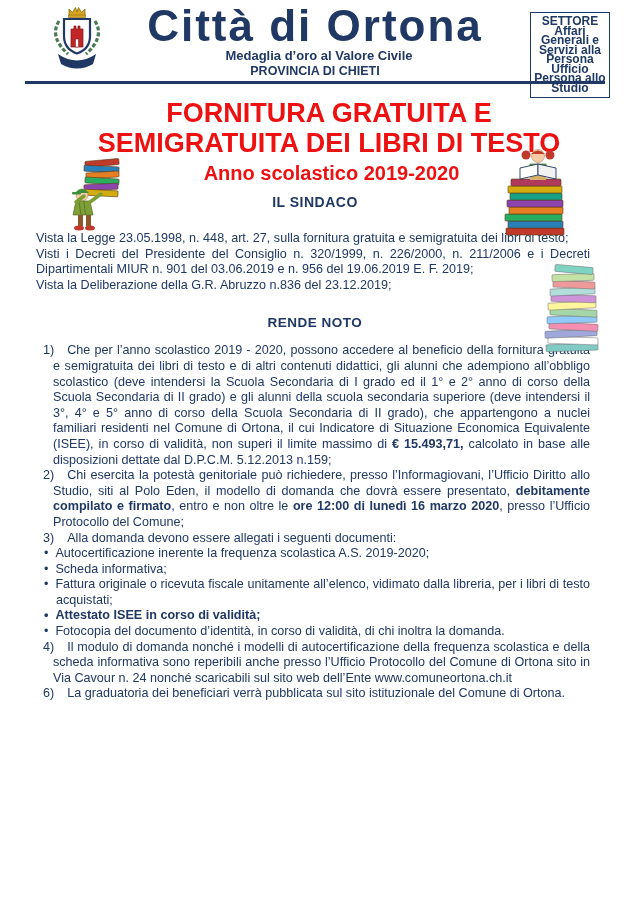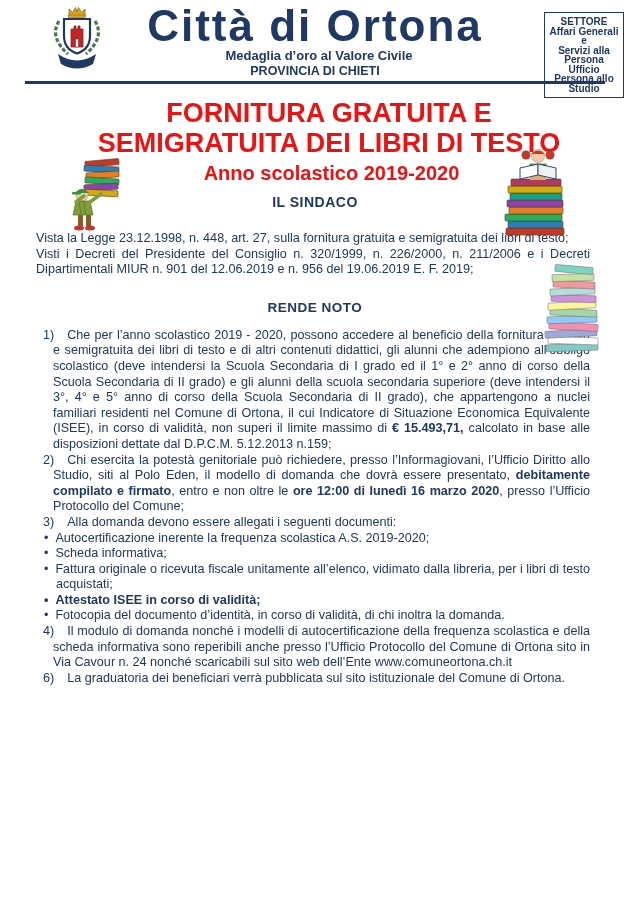--- a/index.html
+++ b/index.html
@@ -9,22 +9,22 @@
     font-family:"Liberation Sans", sans-serif; color:var(--navy);
   }
   
   .header { position:relative; text-align:center; padding-top:5px; }
   .city-title { font-size:44px; line-height:42px; font-weight:bold; letter-spacing:2px; color:var(--navy); }
   .medal { font-size:13px; font-weight:bold; margin-top:1px;padding-left:8px; }
   .province { font-size:12.5px; font-weight:bold; margin-top:1px; }
   .header-rule { height:3px; background:var(--navy); margin:3px 25px 0 25px; }
   .coa { position:absolute; left:38px; top:5px; }
   .sector-box {
-    position:absolute; right:6px; top:12px; width:74px; border:1.5px solid var(--navy);
-    padding:4px 2px; font-size:10px; line-height:9.5px; font-weight:bold; text-align:center;
+    position:absolute; right:20px; top:12px; width:74px; border:1.5px solid var(--navy);
+    padding:4px 2px; font-size:12px; line-height:9.5px; font-weight:bold; text-align:center;
   }
   
   .red-title { color:var(--red); font-weight:bold; font-size:27px; line-height:30px; text-align:center; margin-top:14px;margin-left:28px; }
   .red-sub { color:var(--red); font-weight:bold; font-size:20px; line-height:22px; text-align:center; margin-top:4px;padding-left:33px; }
   .sindaco { font-weight:bold; font-size:14px; text-align:center; margin-top:10px; letter-spacing:0.5px; }
   
   .bodytext { font-size:12.6px; line-height:15.6px; }
   .premises { margin:21px 40px 0 36px; text-align:justify; }
   .premise { text-align:justify; }
   .rende-noto { text-align:center; font-weight:bold; font-size:13.5px; margin-top:22px; margin-bottom:13px; letter-spacing:0.5px; }
@@ -135,22 +135,23 @@
       <rect x="10" y="42" width="48" height="7" rx="1" fill="#fff59d" transform="rotate(-3 33 45)"></rect>
       <rect x="13" y="35" width="45" height="7" rx="1" fill="#ce93d8" transform="rotate(2 34 38)"></rect>
       <rect x="12" y="28" width="45" height="7" rx="1" fill="#b2dfdb" transform="rotate(-3 34 31)"></rect>
       <rect x="15" y="21" width="42" height="7" rx="1" fill="#ef9a9a" transform="rotate(3 35 24)"></rect>
       <rect x="14" y="14" width="42" height="7" rx="1" fill="#c5e1a5" transform="rotate(-2 35 17)"></rect>
       <rect x="17" y="6" width="38" height="7" rx="1" fill="#7fd4c1" transform="rotate(5 36 9)"></rect>
     </g>
   </svg>
 
   <div class="premises bodytext">
-    <div class="premise">Vista la Legge 23.12.1998, n. 448, art. 27, sulla fornitura gratuita e semigratuita dei libri di testo;</div>
-    <div class="premise">Visti i Decreti del Presidente del Consiglio n. 320/1999, n. 226/2000, n. 211/2006 e i Decreti Dipartimentali MIUR n. 901 del 12.06.2019 e n. 956 del 19.06.2019 E. F. 2019;</div>
+    <div class="premise">Vista la Legge 23.05.1998, n. 448, art. 27, sulla fornitura gratuita e semigratuita dei libri di testo;</div>
+    <div class="premise">Visti i Decreti del Presidente del Consiglio n. 320/1999, n. 226/2000, n. 211/2006 e i Decreti Dipartimentali MIUR n. 901 del 03.06.2019 e n. 956 del 19.06.2019 E. F. 2019;</div>
+    <div class="premise">Vista la Deliberazione della G.R. Abruzzo n.836 del 23.12.2019;</div>
   </div>
 
   <div class="rende-noto">RENDE NOTO</div>
 
   <div class="bodytext" id="items">
       <div class="item"><span class="num">1)</span><span>Che per l’anno scolastico 2019 - 2020, possono accedere al beneficio della fornitura gratuita e semigratuita dei libri di testo e di altri contenuti didattici, gli alunni che adempiono all’obbligo scolastico (deve intendersi la Scuola Secondaria di I grado ed il 1° e 2° anno di corso della Scuola Secondaria di II grado) e gli alunni della scuola secondaria superiore (deve intendersi il 3°, 4° e 5° anno di corso della Scuola Secondaria di II grado), che appartengono a nuclei familiari residenti nel Comune di Ortona, il cui Indicatore di Situazione Economica Equivalente (ISEE), in corso di validità, non superi il limite massimo di </span><span class="b">€ 15.493,71,</span><span> calcolato in base alle disposizioni dettate dal D.P.C.M. 5.12.2013 n.159;</span></div>
       <div class="item"><span class="num">2)</span><span>Chi esercita la potestà genitoriale può richiedere, presso l’Informagiovani, l’Ufficio Diritto allo Studio, siti al Polo Eden, il modello di domanda che dovrà essere presentato, </span><span class="b">debitamente compilato e firmato</span><span>, entro e non oltre le </span><span class="b">ore 12:00 di lunedì 16 marzo 2020</span><span>, presso l’Ufficio Protocollo del Comune;</span></div>
       <div class="item"><span class="num">3)</span><span>Alla domanda devono essere allegati i seguenti documenti:</span></div>
       <div class="bullet"><span class="dot">•</span><span>Autocertificazione inerente la frequenza scolastica A.S. 2019-2020;</span></div>
       <div class="bullet"><span class="dot">•</span><span>Scheda informativa;</span></div>

